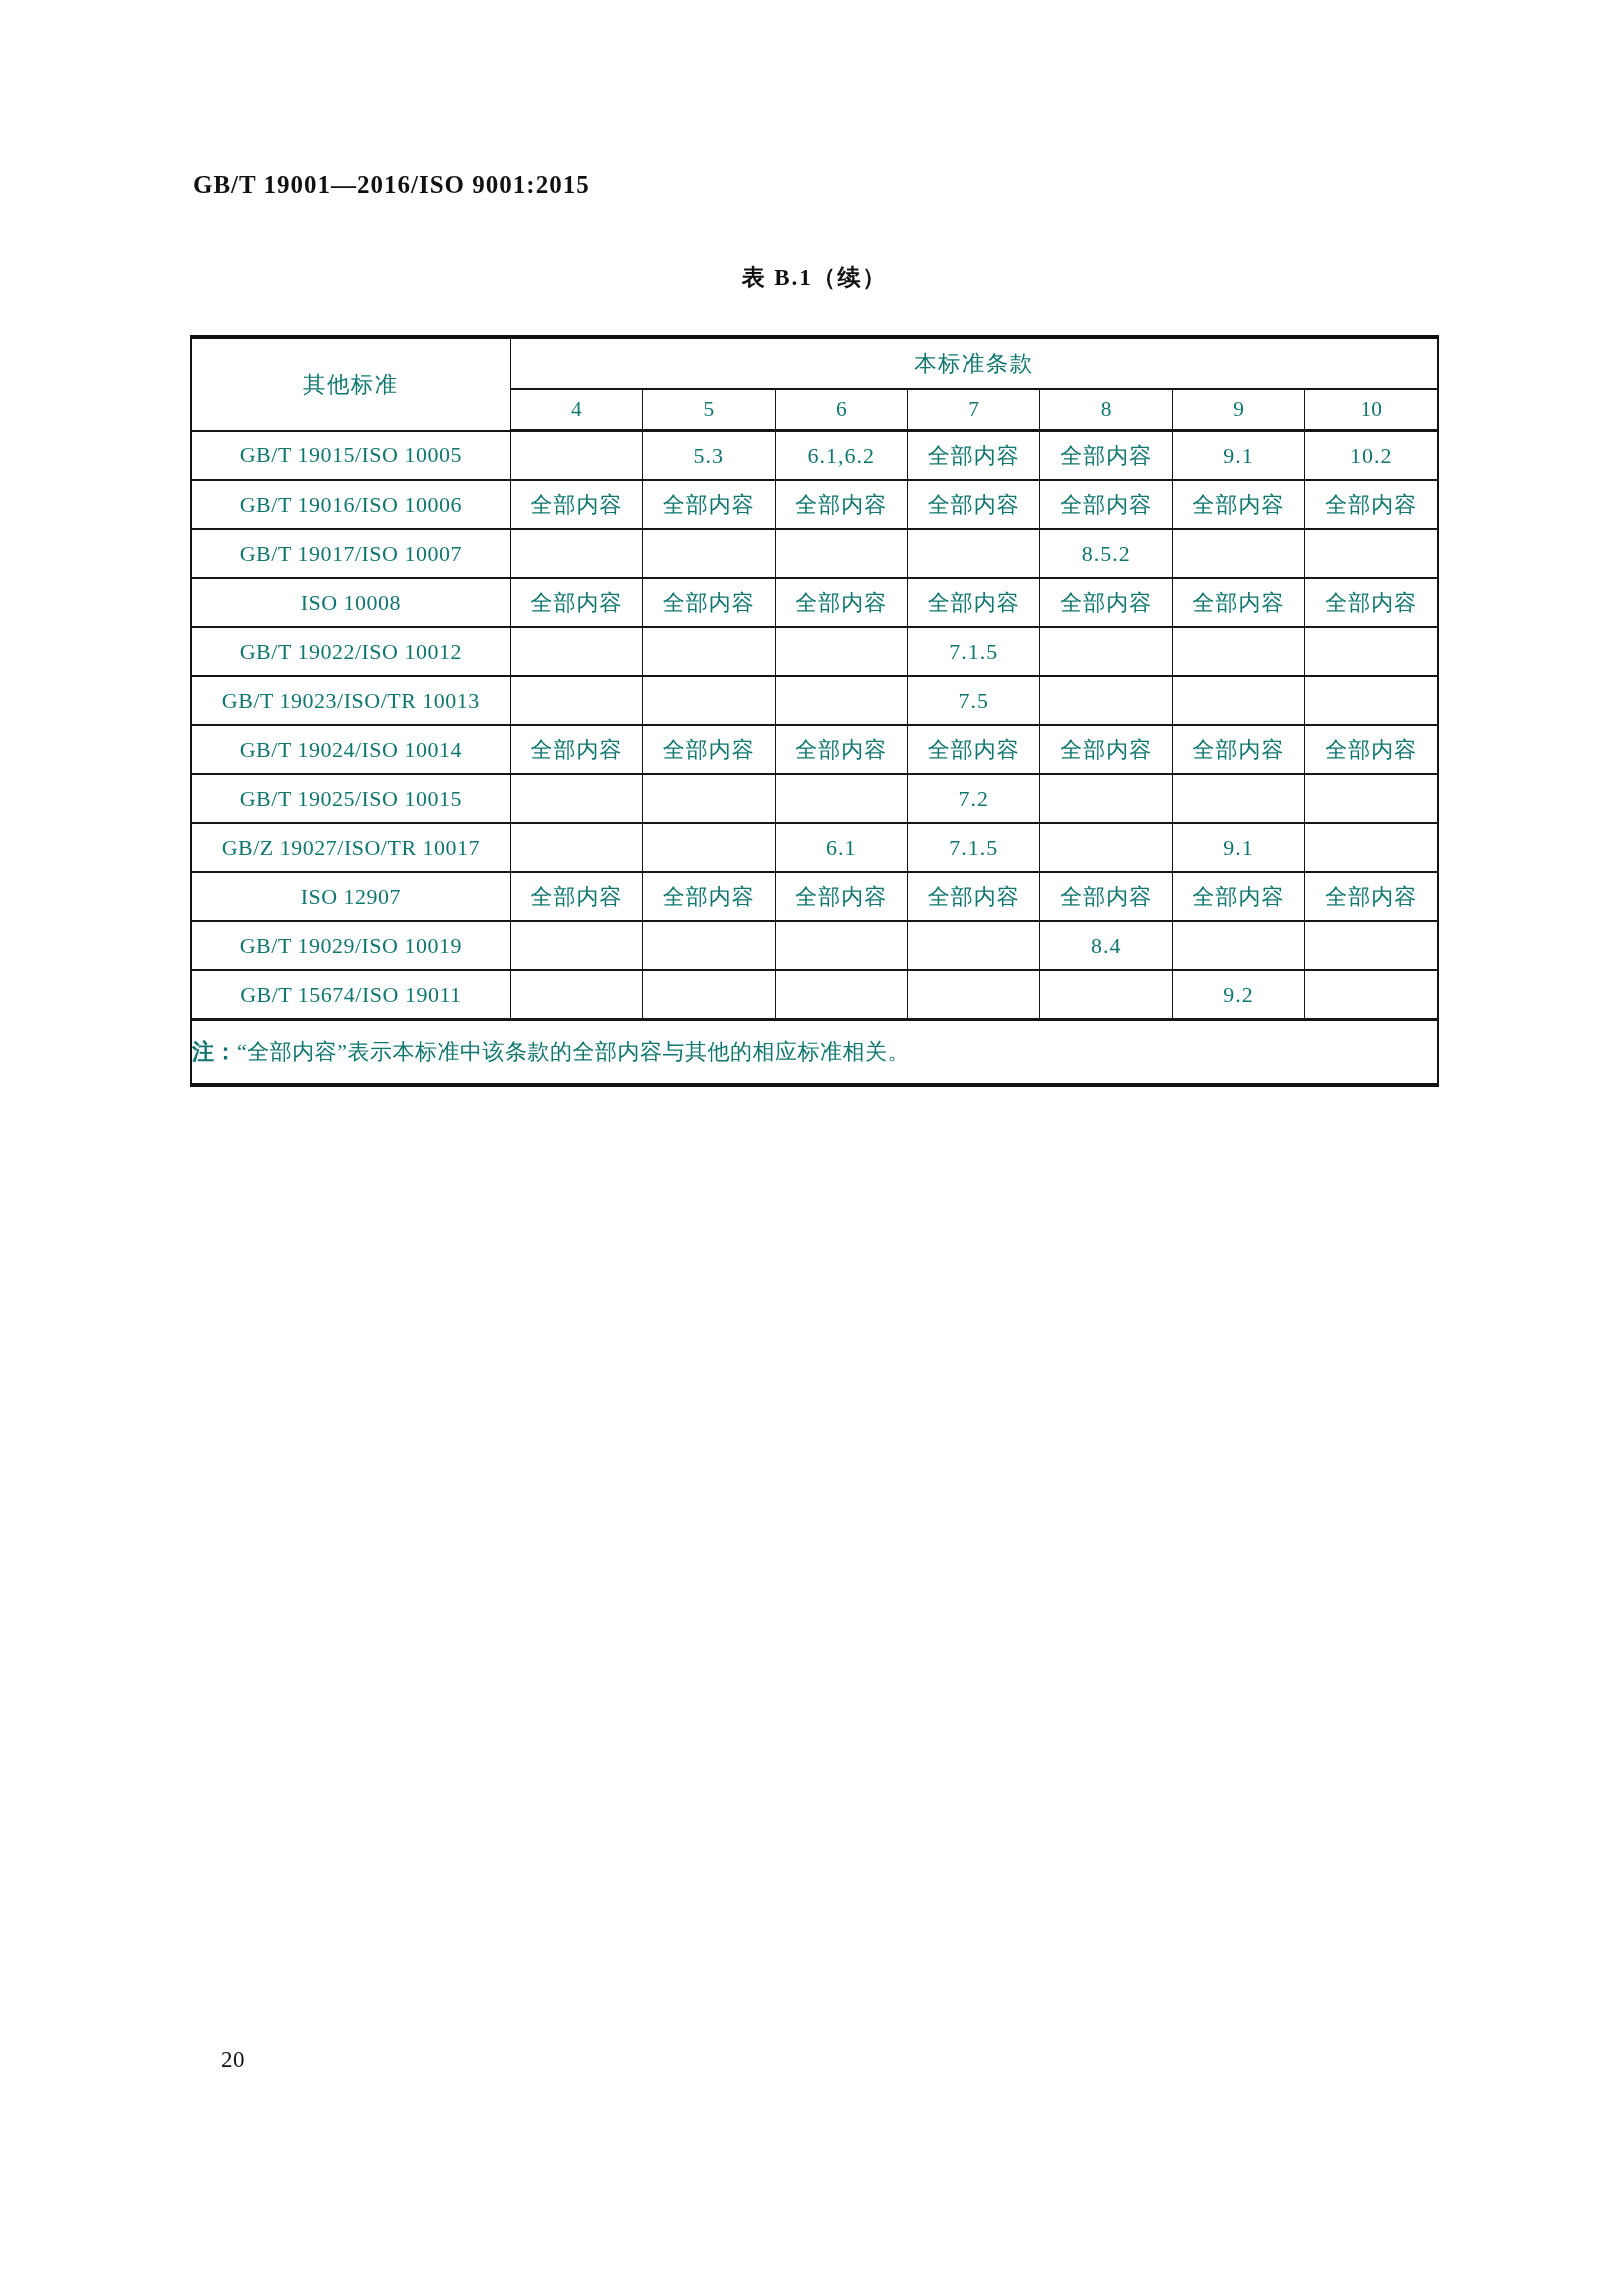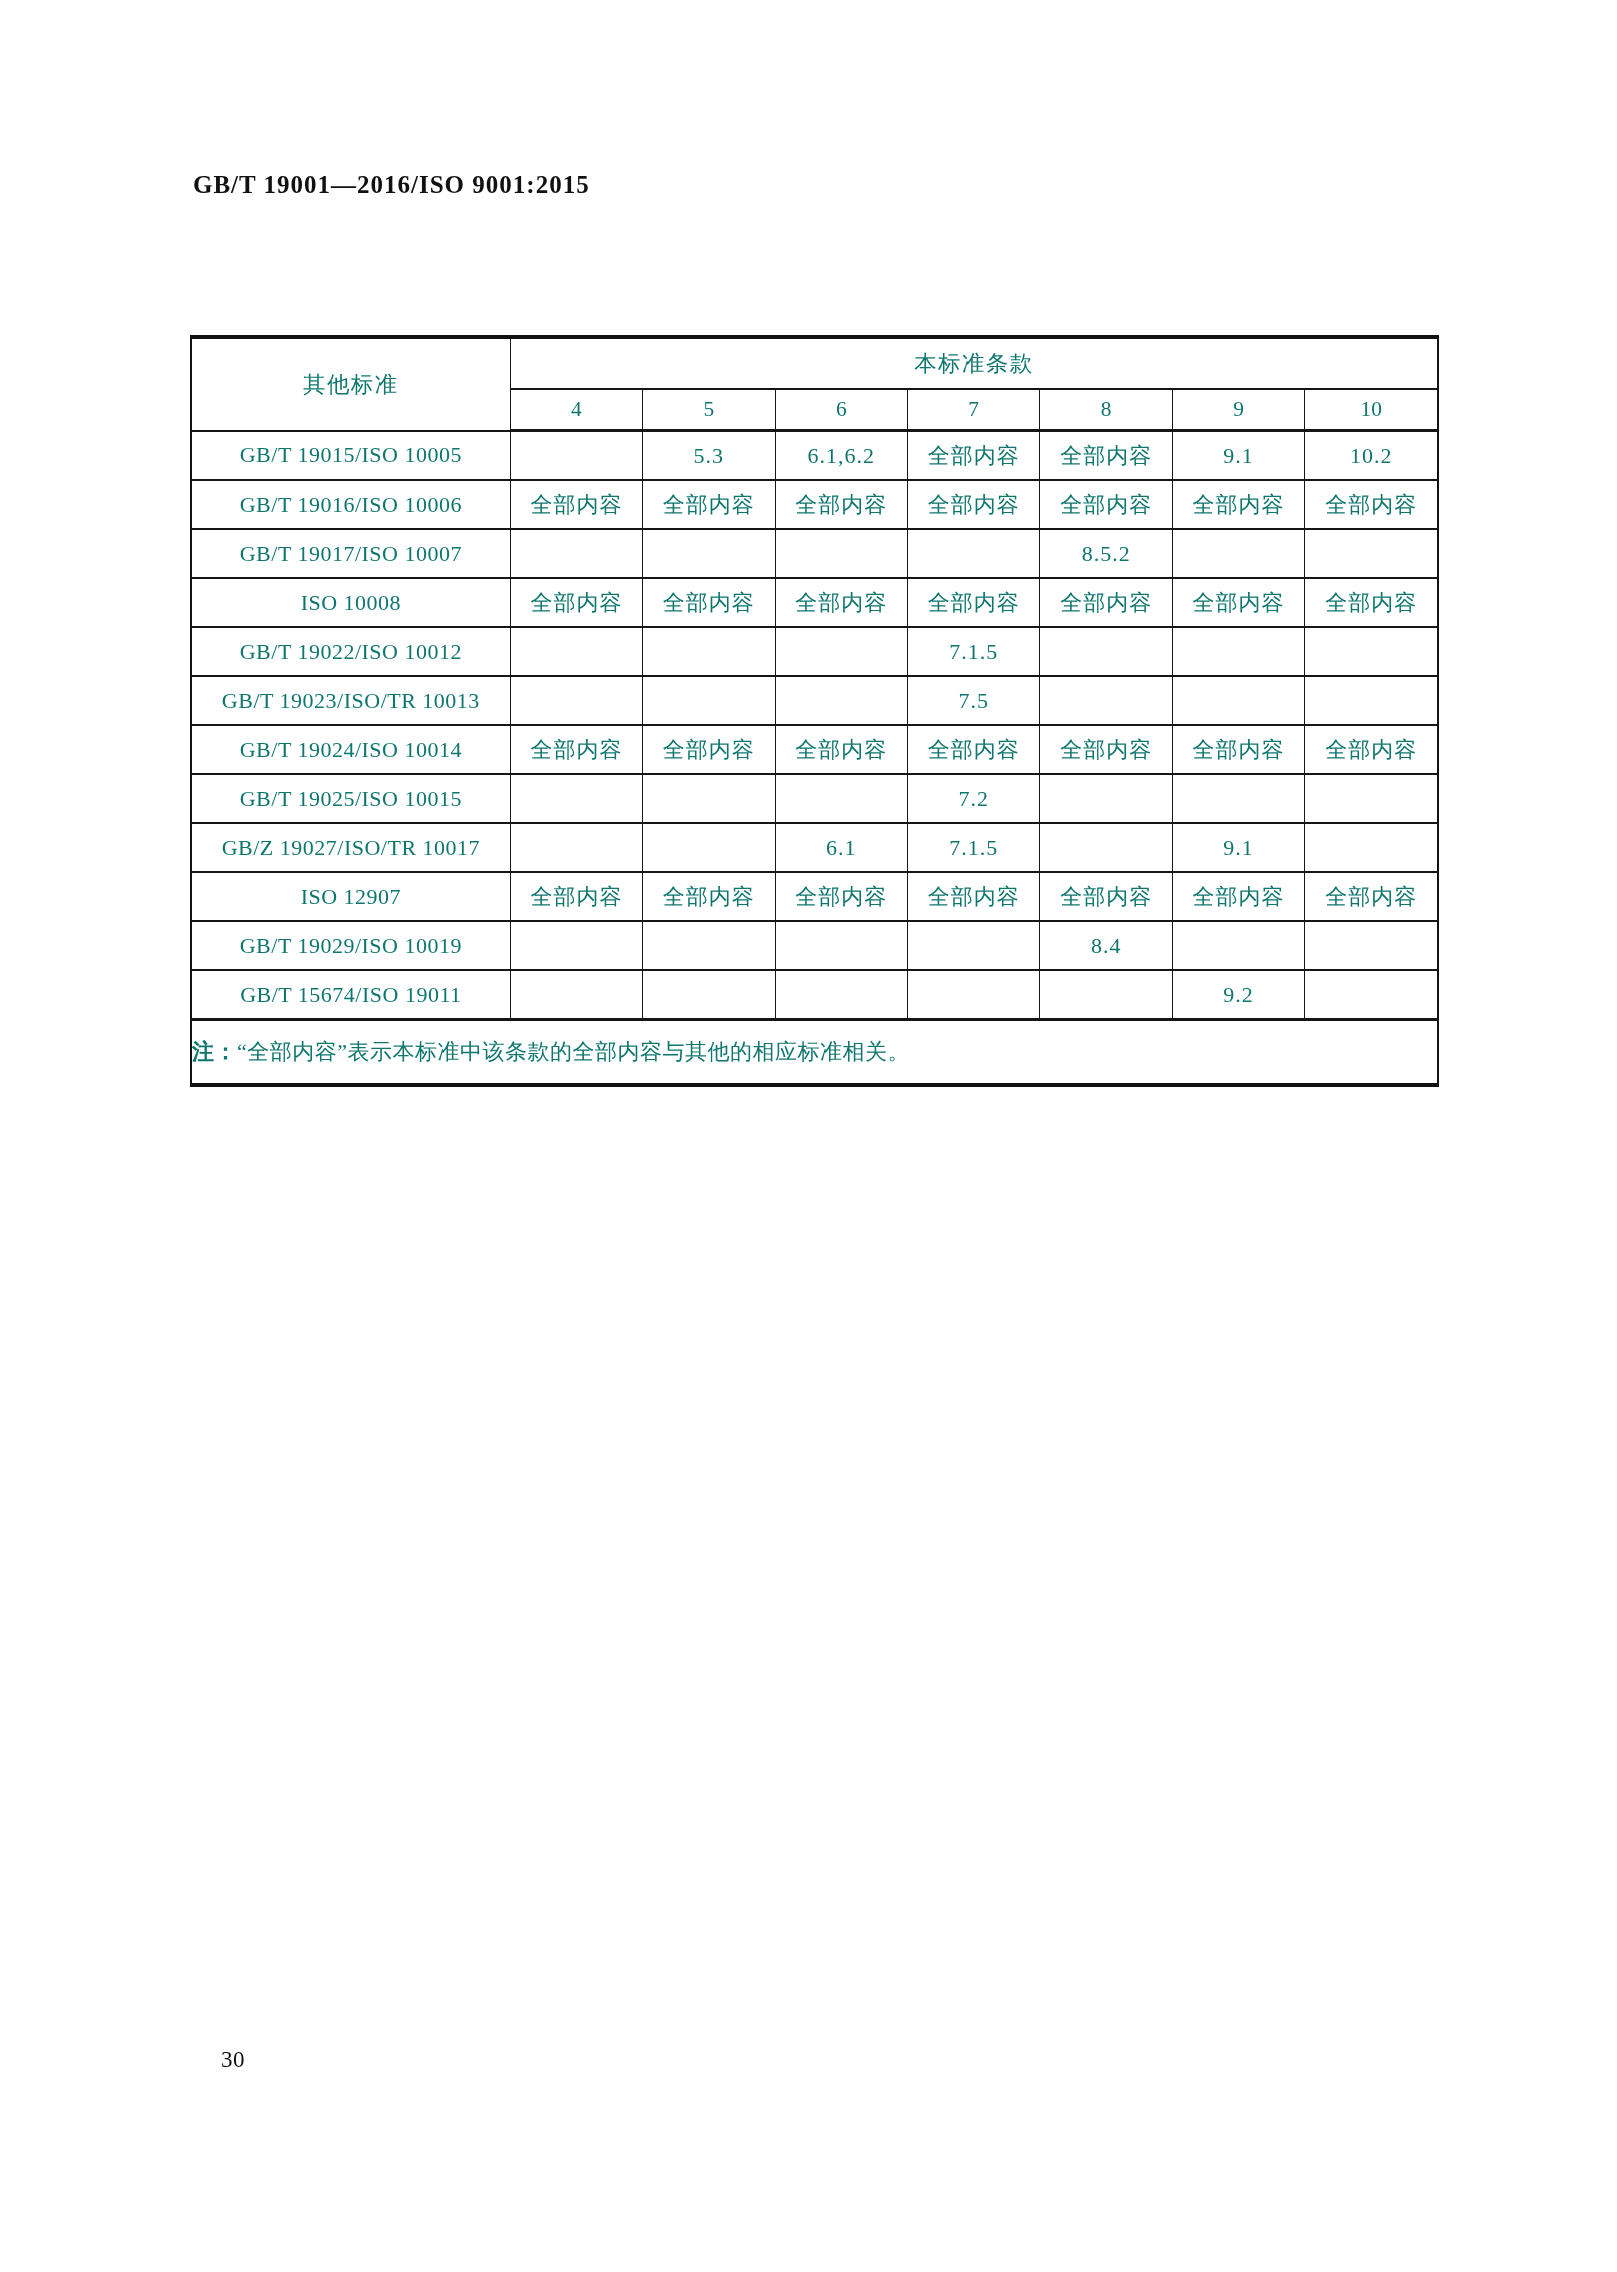--- a/index.html
+++ b/index.html
@@ -107,20 +107,21 @@
     letter-spacing: 0.5px;
   }
 </style>
 </head>
 <body>
 
 <div class="page">
 
   <div class="doc-number">GB/T 19001—2016/ISO 9001:2015</div>
 
+  <div class="table-title">表 B.1（续）</div>
 
   <table class="corr-table">
     <colgroup>
       <col style="width:25.6%">
       <col style="width:10.62%">
         <col style="width:10.62%">
         <col style="width:10.62%">
       <col style="width:10.62%">
         <col style="width:10.62%">
         <col style="width:10.62%">
@@ -265,16 +266,16 @@
           <td class="clause"></td>
         </tr>
         <tr class="note-row">
         <td colspan="8">
           <span class="note-prefix">注：</span><span>“全部内容”表示本标准中该条款的全部内容与其他的相应标准相关。</span>
         </td>
       </tr>
     </tbody>
   </table>
 
-  <div class="page-number">30</div>
+  <div class="page-number">20</div>
 
 </div>
 
 
 </body></html>

